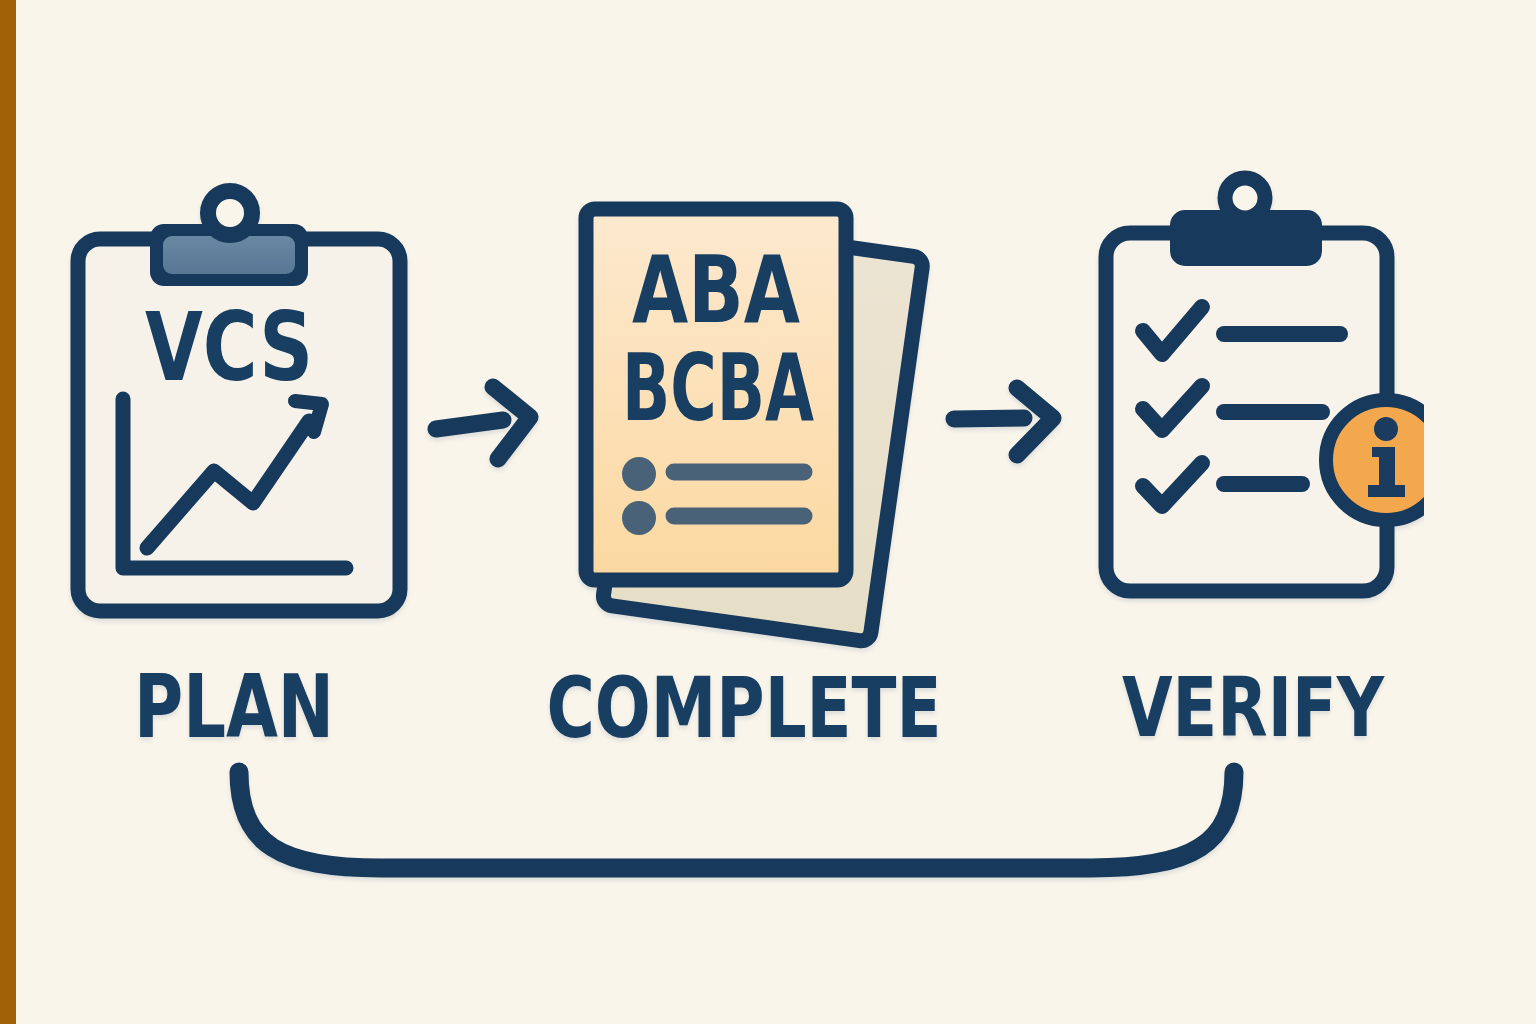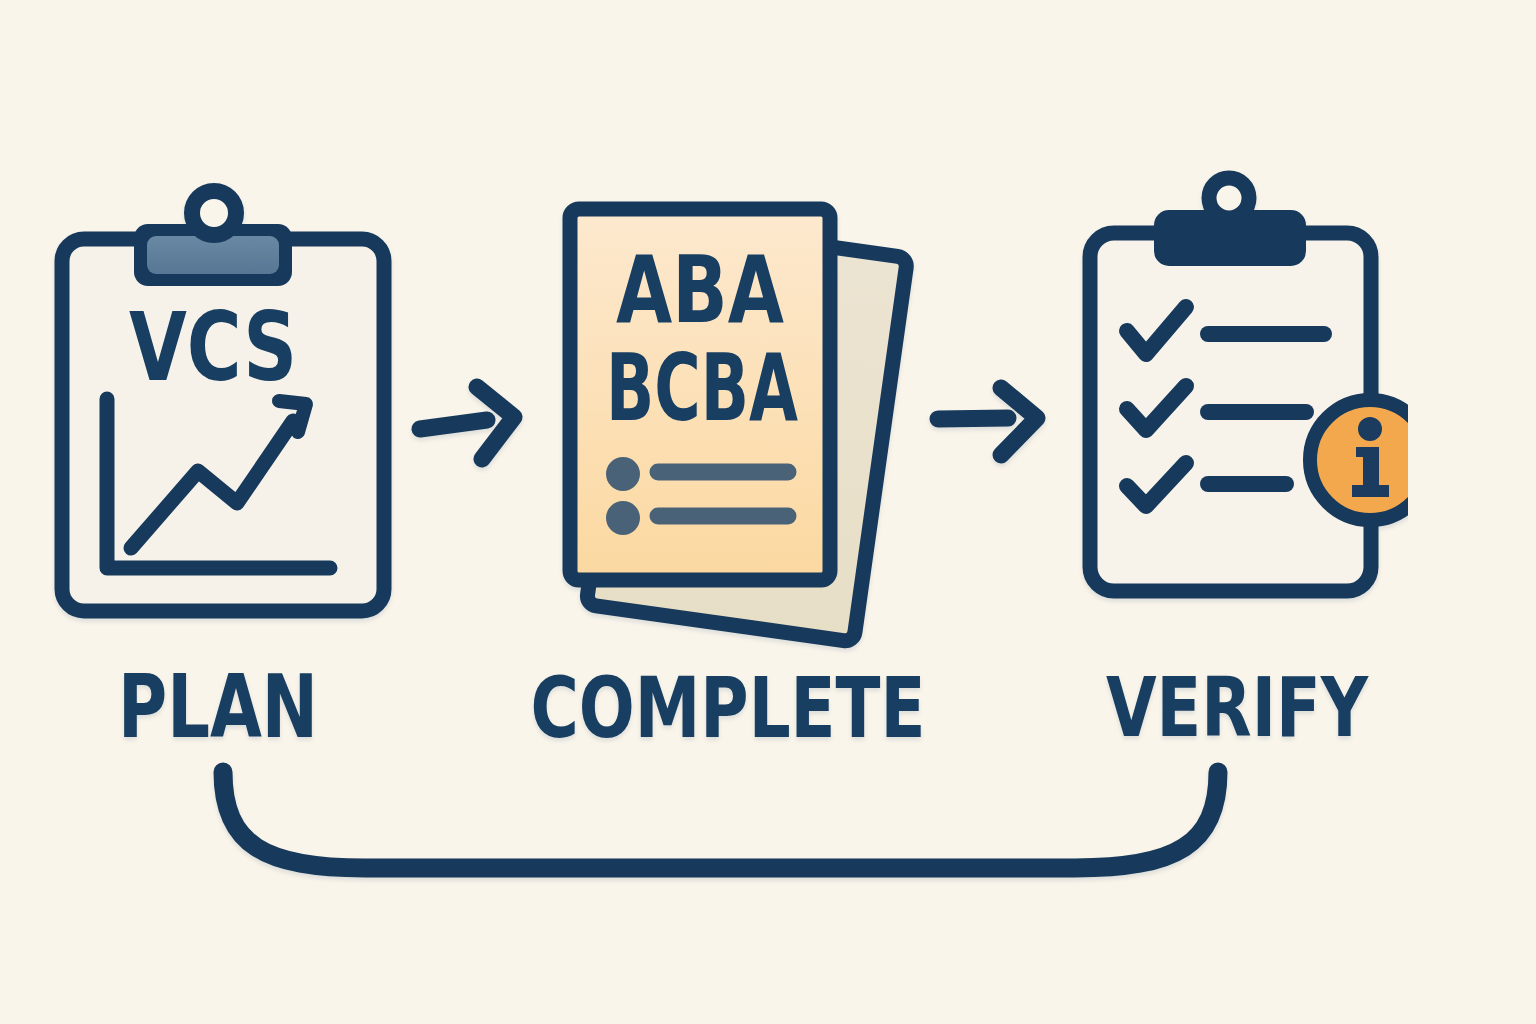--- a/index.html
+++ b/index.html
@@ -1,19 +1,20 @@
 <!DOCTYPE html>
 <html><head>
 <meta charset="utf-8">
 <style>
   html,body{margin:0;padding:0;background:#faf5ea;}
   .canvas{
     width:1408px;height:1024px;position:relative;overflow:hidden;
-    background:#fef9c3;
+    background:#a16207;
     font-family:"DejaVu Sans","Liberation Sans",sans-serif;
+    padding-left:16px;
   }
   svg{display:block;}
   .ink-stroke{stroke:#17395b;fill:none;}
   .soft-shadow{filter:drop-shadow(0 3px 2px rgba(70,100,140,0.16));}
   text{
     font-family:"DejaVu Sans","Liberation Sans",sans-serif;
     font-weight:bold;
     fill:#183f62;
   }
 </style>

